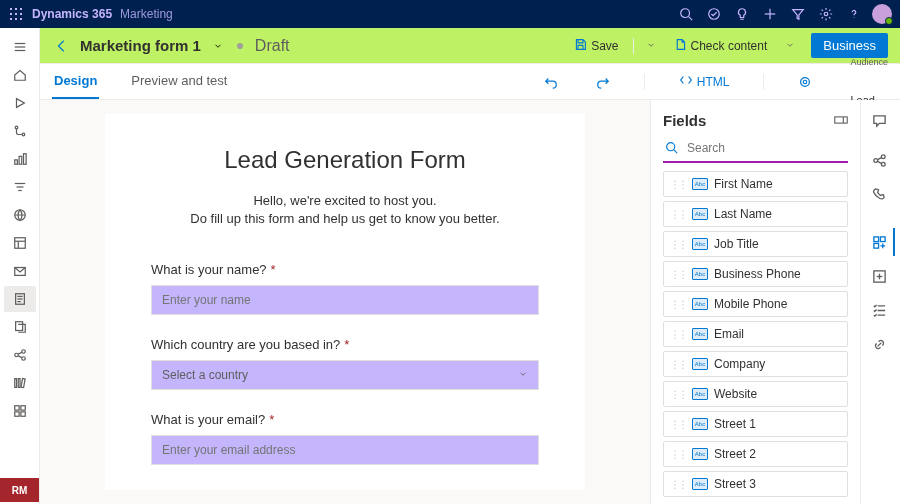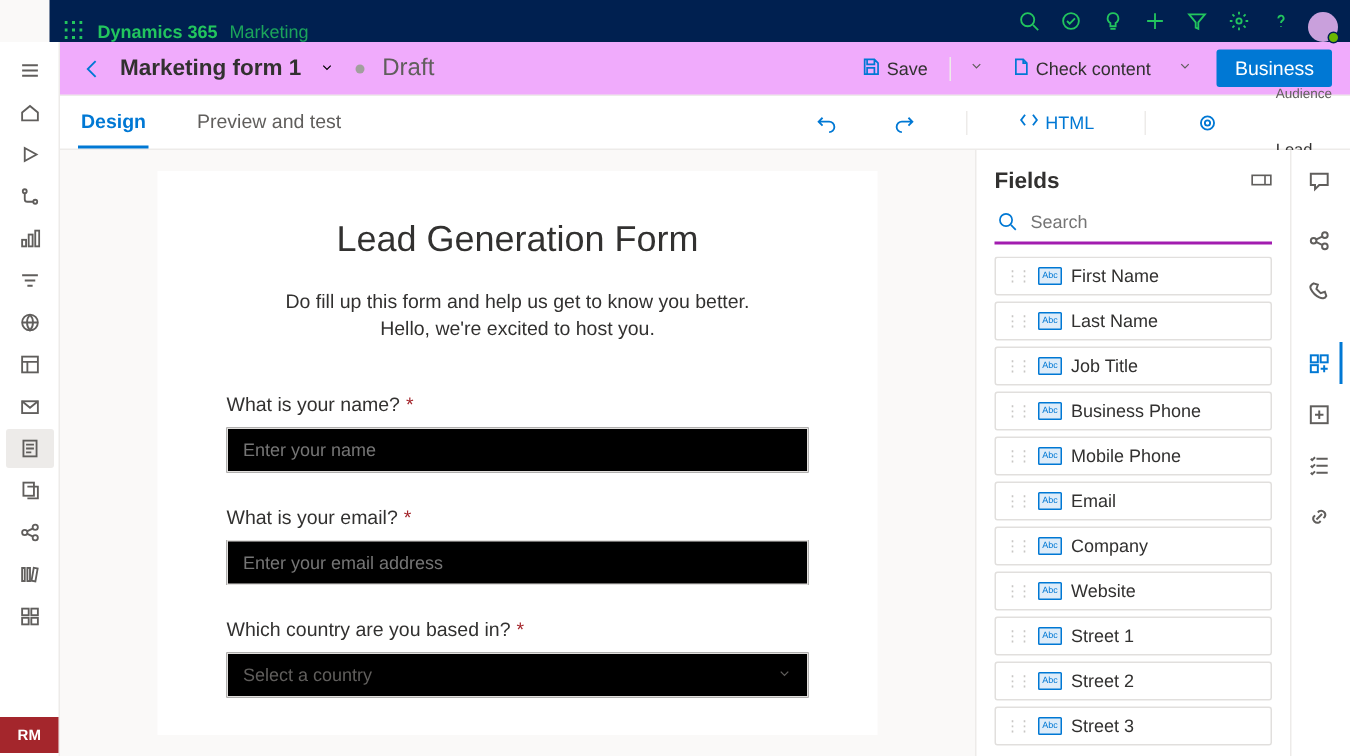--- a/index.html
+++ b/index.html
@@ -1,34 +1,34 @@
 <!DOCTYPE html>
 <html><head>
 <meta charset="utf-8">
 <style>
 * { box-sizing: border-box; margin: 0; padding: 0; font-family: "Segoe UI", sans-serif; }
 body { width: 900px; height: 504px; overflow: hidden; background: #faf9f8; display: flex; flex-direction: column; }
-.topbar { height: 28px; background: #002050; color: #22c55e; display: flex; align-items: flex-end; padding: 0 8px; font-size: 12px; margin-left: 33px; }
+.topbar { height: 28px; background: #002050; color: #c4b5fd; display: flex; align-items: center; padding: 0 8px; font-size: 12px; }
 .topbar .waffle { width: 16px; height: 16px; display: inline-flex; align-items: center; justify-content: center; margin-right: 8px; cursor: pointer; }
 .topbar .brand { font-weight: 600; margin-right: 8px; }
 .topbar .app { opacity: .8; }
 .topbar .spacer { flex: 1; }
 .topbar .ticon { width: 28px; height: 28px; display: inline-flex; align-items: center; justify-content: center; cursor: pointer; }
 .topbar .avatar { width: 20px; height: 20px; border-radius: 50%; background: #c9a0dc; position: relative; margin-left: 4px; }
 .topbar .avatar::after { content:""; position:absolute; bottom:-1px; right:-1px; width:6px; height:6px; border-radius:50%; background:#6bb700; border:1px solid #002050; }
 
 .shell { flex:1; display:flex; min-height:0; }
 .leftrail { width: 40px; background:#fff; border-right:1px solid #edebe9; display:flex; flex-direction:column; align-items:center; padding-top:6px; gap:2px; overflow:hidden; }
 .leftrail .ritem { width:32px; height:26px; display:flex; align-items:center; justify-content:center; color:#605e5c; cursor:pointer; font-size:13px; border-radius:2px; }
 .leftrail .ritem.sel { background:#edebe9; }
 .leftrail .filler { flex:1; }
 .leftrail .rm { width:44px; height:24px; background:#a4262c; color:#fff; font-size:10px; font-weight:600; display:flex; align-items:center; justify-content:center; margin-bottom:2px; border-radius:2px; }
 
 .main { flex:1; display:flex; flex-direction:column; min-width:0; }
-.cmdbar { height:36px; background:#f0abfc; border-bottom:1px solid #edebe9; display:flex; align-items:center; padding:0 12px; gap:8px; }
+.cmdbar { height:36px; background:#bef264; border-bottom:1px solid #edebe9; display:flex; align-items:center; padding:0 12px; gap:8px; }
 .cmdbar .back { width:20px; display:flex; align-items:center; justify-content:center; color:#0078d4; cursor:pointer; }
 .cmdbar .title { font-weight:600; font-size:15px; color:#323130; }
 .cmdbar .chevy { margin-left:4px; }
 .cmdbar .status-dot { width:6px; height:6px; border-radius:50%; background:#a19f9d; margin-left:6px; }
 .cmdbar .status { color:#605e5c; font-size:16px; margin-left:4px; }
 .cmdbar .cmdspacer { flex:1; }
 .cmdbar .cmdbtn { display:inline-flex; align-items:center; gap:4px; color:#323130; font-size:12px; padding:4px 6px; cursor:pointer;text-align:center; }
 .cmdbar .cmdbtn .ci { color:#0078d4; }
 .cmdbar .divider { width:1px; height:16px; background:#edebe9; }
 .cmdbar .chev { color:#605e5c; font-size:10px; padding:0 4px; cursor:pointer; }
@@ -46,21 +46,21 @@
 .tabbar .audience .av { font-size:11px; color:#323130;margin-top:28px; }
 
 .workarea { flex:1; display:flex; min-height:0; }
 .canvas-wrap { flex:1; padding:14px; min-width:0; }
 .canvas { width:480px; margin:0 auto; background:#fff; height:100%; padding:32px 46px; overflow:hidden; }
 .canvas h1 { text-align:center; font-size:24px; font-weight:400; color:#323130; margin-bottom:18px; }
 .canvas .intro { text-align:center; font-size:13px; color:#323130; margin-bottom:34px; line-height:1.4; }
 .canvas .fld { margin-bottom:22px; }
 .canvas .fld label { display:block; font-size:13px; color:#323130; margin-bottom:8px; }
 .canvas .fld .req { color:#a4262c; margin-left:4px; }
-.canvas .fld input, .canvas .fld .select { width:100%; height:30px; border:1px solid #e1dfdd; background:#000000; padding:0 10px; font-size:12px; color:#605e5c; }
+.canvas .fld input, .canvas .fld .select { width:100%; height:30px; border:1px solid #e1dfdd; background:#c4b5fd; padding:0 10px; font-size:12px; color:#605e5c; }
 .canvas .fld .select { display:flex; align-items:center; justify-content:space-between; cursor:pointer; }
 
 .fieldspanel { width:210px; background:#fff; border-left:1px solid #edebe9; display:flex; flex-direction:column; }
 .fieldspanel .fphead { padding:12px 12px 6px; font-size:15px; font-weight:600; color:#323130; display:flex; align-items:center; justify-content:space-between; }
 .fieldspanel .fphead .collapse { color:#605e5c; font-size:12px; cursor:pointer; }
 .fieldspanel .search { margin:0 12px 8px; position:relative; }
 .fieldspanel .search input { width:100%; height:28px; border:none; border-bottom:2px solid #a21caf; padding-left:24px; font-size:12px; outline:none; }
 .fieldspanel .search .sicon { position:absolute; left:2px; top:6px; color:#0078d4; font-size:13px; }
 .fieldspanel .flist { flex:1; overflow:hidden; padding:0 12px 8px; }
 .fieldspanel .fitem { height:26px; border:1px solid #e1dfdd; border-radius:2px; margin-bottom:4px; display:flex; align-items:center; padding:0 6px; font-size:12px; color:#323130; cursor:grab; gap:6px; background:#fff; }
@@ -308,39 +308,39 @@
         <span class="al">Audience</span>
         <span class="av">Lead</span>
       </span>
     </div>
 
     <div class="workarea">
       <div class="canvas-wrap">
         <div class="canvas">
           <h1>Lead Generation Form</h1>
           <div class="intro">
+            <div>Hello, we're excited to host you.</div>
             <div>Do fill up this form and help us get to know you better.</div>
-            <div>Hello, we're excited to host you.</div>
           </div>
           <div class="fld">
             <label><span>What is your name?</span><span class="req">*</span></label>
             <input type="text" placeholder="Enter your name" style="">
-          </div>
-          <div class="fld">
-            <label><span>What is your email?</span><span class="req">*</span></label>
-            <input type="text" placeholder="Enter your email address" style="">
           </div>
           <div class="fld">
             <label><span>Which country are you based in?</span><span class="req">*</span></label>
             <div class="select">
               <span>Select a country</span>
               <span><svg width="10" height="10" viewBox="0 0 16 16">
                     <path d="M4 6l4 4 4-4"></path>
                   </svg></span>
             </div>
+          </div>
+          <div class="fld">
+            <label><span>What is your email?</span><span class="req">*</span></label>
+            <input type="text" placeholder="Enter your email address" style="">
           </div>
         </div>
       </div>
 
       <div class="fieldspanel">
         <div class="fphead">
           <span>Fields</span>
           <span class="collapse"><svg width="14" height="10" viewBox="0 0 18 10">
                 <rect x="1" y="1" width="16" height="8"></rect>
                 <line x1="12" y1="1" x2="12" y2="9"></line>

